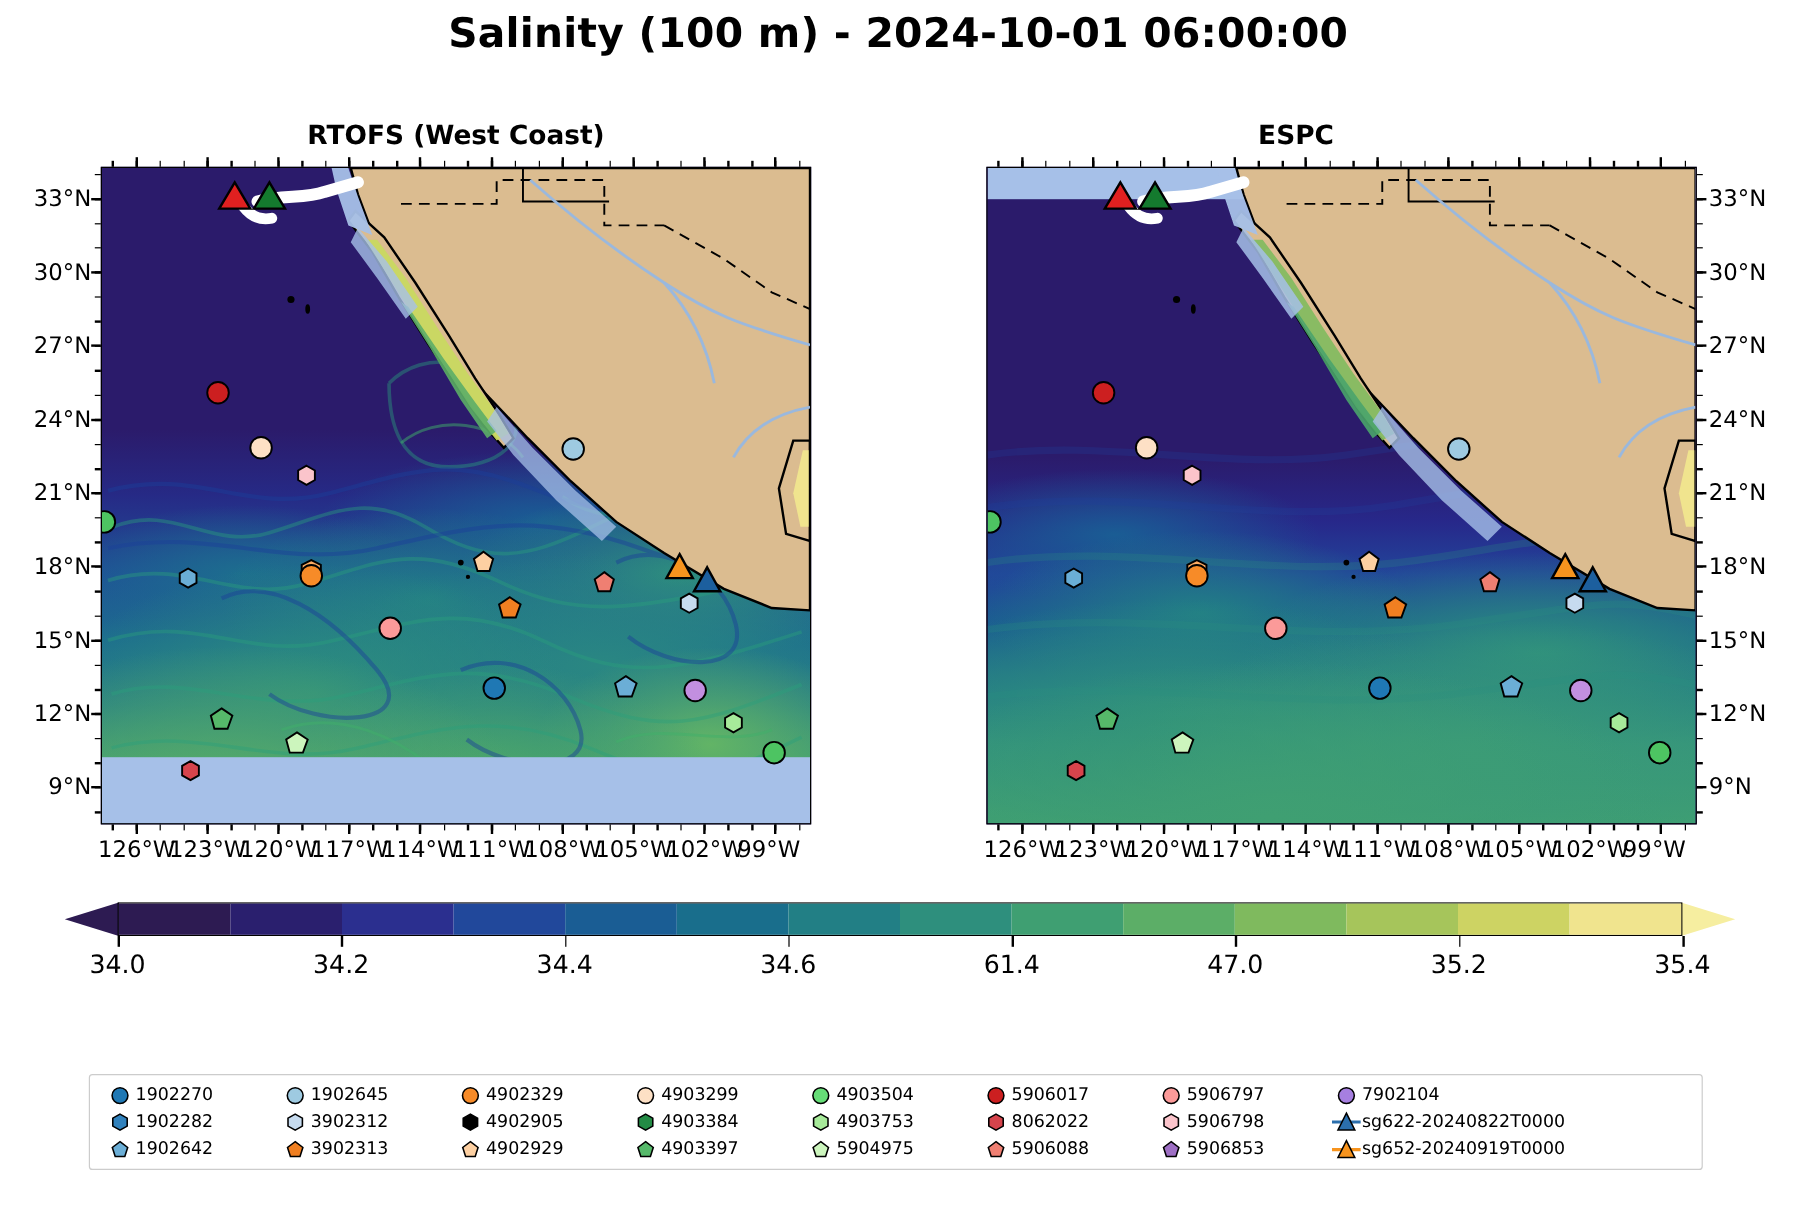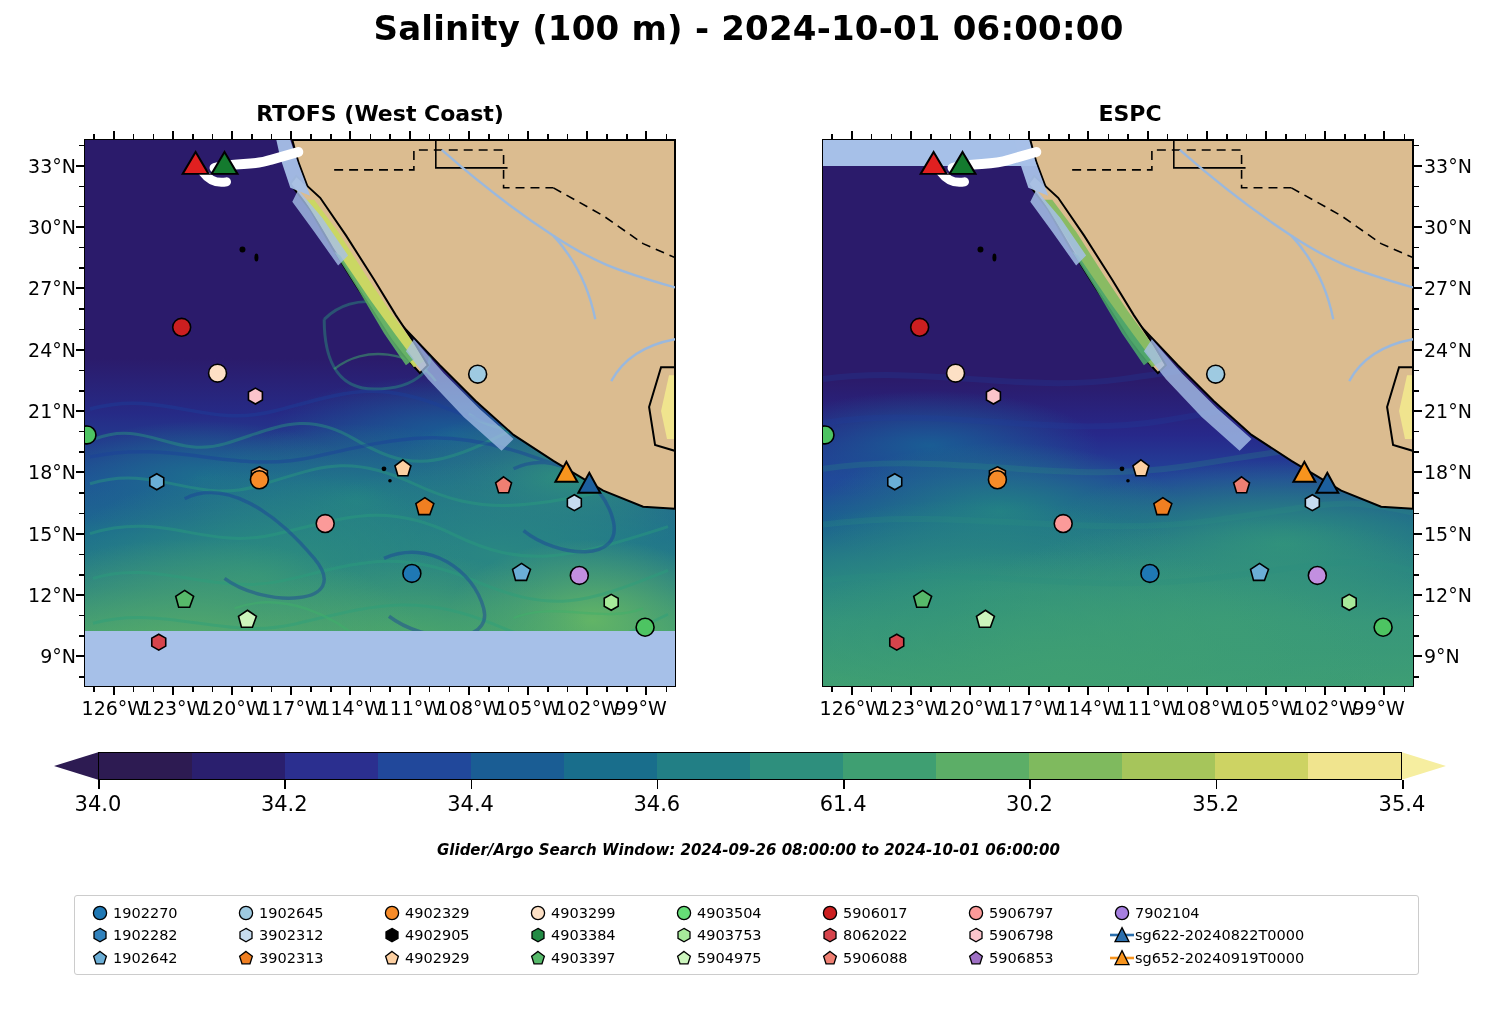--- a/index.html
+++ b/index.html
@@ -15,21 +15,21 @@
     position:absolute;left:0;top:8px;width:1497px;text-align:center;
     font-size:34px;font-weight:bold;color:#000;letter-spacing:.2px;
   }
 
   
   .panel{position:absolute;top:139px;height:548px;border:1.6px solid #000;box-sizing:border-box;overflow:hidden;background:#2b1b6b;}
   #panel-left{left:84px;width:592px;}
   #panel-right{left:822px;width:592px;}
   .panel-title{position:absolute;top:101px;font-size:22px;font-weight:bold;color:#000;text-align:center;}
   #panel-left-title{left:84px;width:592px;}
-  #panel-right-title{left:834px;width:592px;}
+  #panel-right-title{left:784px;width:592px;}
 
   .map-inner{position:absolute;inset:0;}
 
   
   .ocean{position:absolute;inset:0;}
   .nodata{position:absolute;left:0;width:100%;background:#a6c0e8;}
 
   
   svg.overlay{position:absolute;inset:0;width:100%;height:100%;}
 
@@ -574,28 +574,27 @@
         <div class="cb-tlab" style="left: 58px;">34.0</div>
         <div class="cb-tick" style="left: 244.286px;"></div>
         <div class="cb-tlab" style="left: 244.286px;">34.2</div>
         <div class="cb-tick" style="left: 430.571px;"></div>
         <div class="cb-tlab" style="left: 430.571px;">34.4</div>
         <div class="cb-tick" style="left: 616.857px;"></div>
         <div class="cb-tlab" style="left: 616.857px;">34.6</div>
         <div class="cb-tick" style="left: 803.143px;"></div>
         <div class="cb-tlab" style="left: 803.143px;">61.4</div>
         <div class="cb-tick" style="left: 989.429px;"></div>
-        <div class="cb-tlab" style="left: 989.429px;">30.2</div>
+        <div class="cb-tlab" style="left: 989.429px;">47.0</div>
         <div class="cb-tick" style="left: 1175.71px;"></div>
         <div class="cb-tlab" style="left: 1175.71px;">35.2</div>
         <div class="cb-tick" style="left: 1362px;"></div>
         <div class="cb-tlab" style="left: 1362px;">35.4</div>
       </div>
   </div>
-  <div id="cbar-sub">Glider/Argo Search Window: 2024-09-26 08:00:00 to 2024-10-01 06:00:00</div>
 
   <div id="legend">
     <div id="legend-grid">
         <div class="lg-col w-num">
           <div class="lg-item">
             <span class="lg-sym">
               <svg width="24" height="20" viewBox="0 0 24 20">
                 <circle cx="12" cy="10" r="6.6" fill="#1f78b4" stroke="#000" stroke-width="1.3"></circle>
               </svg>
             </span>

